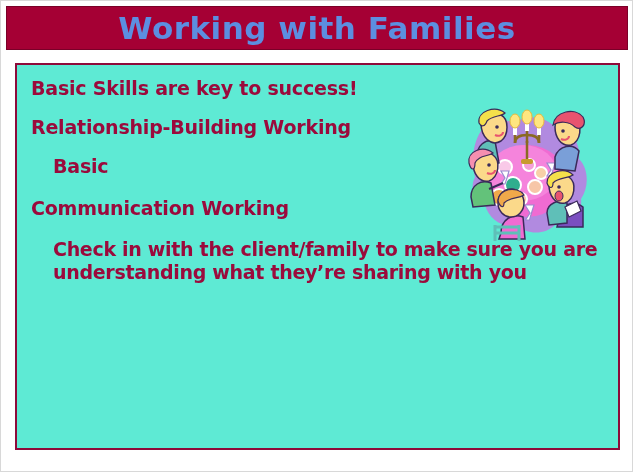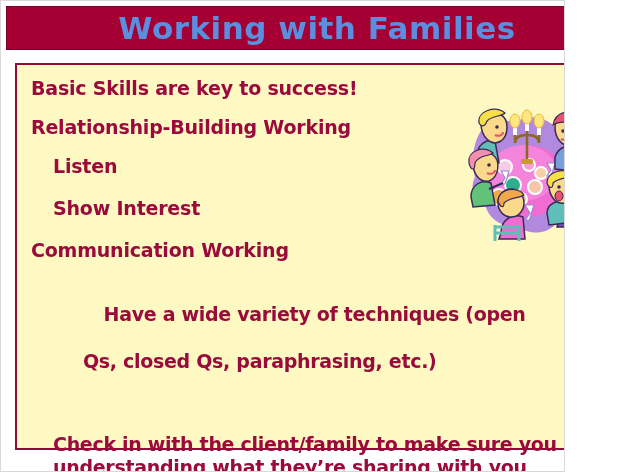--- a/index.html
+++ b/index.html
@@ -9,21 +9,21 @@
   }
   body {
     width: 633px;
     height: 472px;
     overflow: hidden;
     font-family: "DejaVu Sans", sans-serif;
   }
 
   #slide {
     position: relative;
-    width: 565px;
+    width: 633px;
     height: 472px;
     background: #ffffff;
     box-sizing: border-box;
     border: 1px solid #d8d8d8;
     overflow: hidden;
   }
 
   
   #title-bar {
     position: absolute;
@@ -48,21 +48,21 @@
     white-space: nowrap;
   }
 
   
   #content-box {
     position: absolute;
     left: 14px;
     top: 62px;
     width: 605px;
     height: 387px;
-    background: #fef9c3;
+    background: #5eead4;
     box-sizing: border-box;
     border: 2px solid #8e0b3a;
   }
 
   #body-list {
     position: absolute;
     left: 14px;
     top: 14px;
     width: 560px;
     margin: 0;
@@ -128,27 +128,22 @@
 
   <div id="title-bar">
     <div id="title-text">Working with Families</div>
   </div>
 
   <div id="content-box">
 
     <ul id="body-list">
       <li class="line lvl1">Basic Skills are key to success!</li>
       <li class="line lvl1">Relationship-Building Working</li>
-      <li class="line lvl2">Listen</li>
-      <li class="line lvl2">Show Interest</li>
+      <li class="line lvl2">Basic</li>
       <li class="line lvl1">Communication Working</li>
-      <li class="line lvl2p">
-        <span>Have a wide variety of techniques (open</span>
-        <span class="cont">Qs, closed Qs, paraphrasing, etc.)</span>
-      </li>
       <li class="line lvl2p para-last">Check in with the client/family to make sure you are understanding what they’re sharing with you</li>
     </ul>
 
     <div id="clipart">
       <svg width="130" height="142" viewBox="0 0 130 142" xmlns="http://www.w3.org/2000/svg">
 
         <path d="M18 30 C10 42 8 60 12 76 C6 88 12 100 22 104
                  C26 118 40 128 54 124 C64 134 82 134 92 124
                  C108 124 120 112 118 98 C126 86 126 68 116 58
                  C118 42 108 28 94 28 C84 16 64 12 52 22

